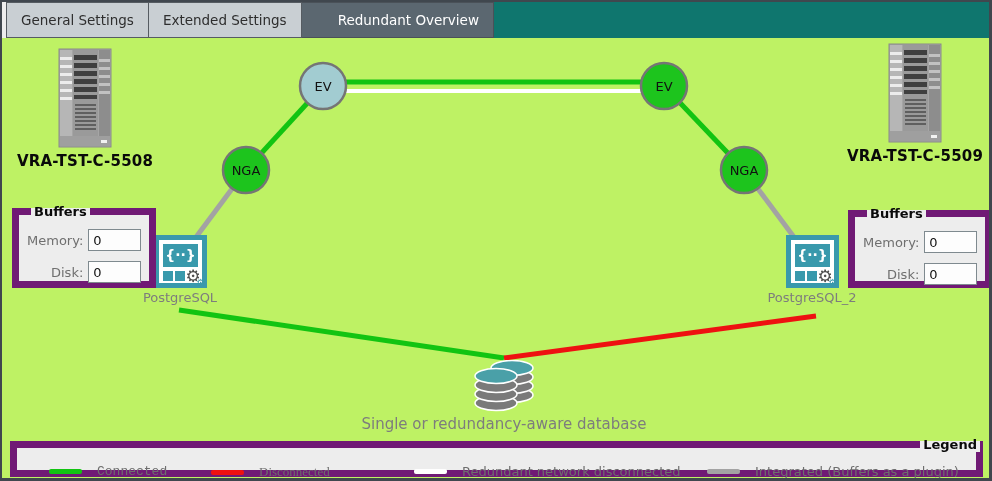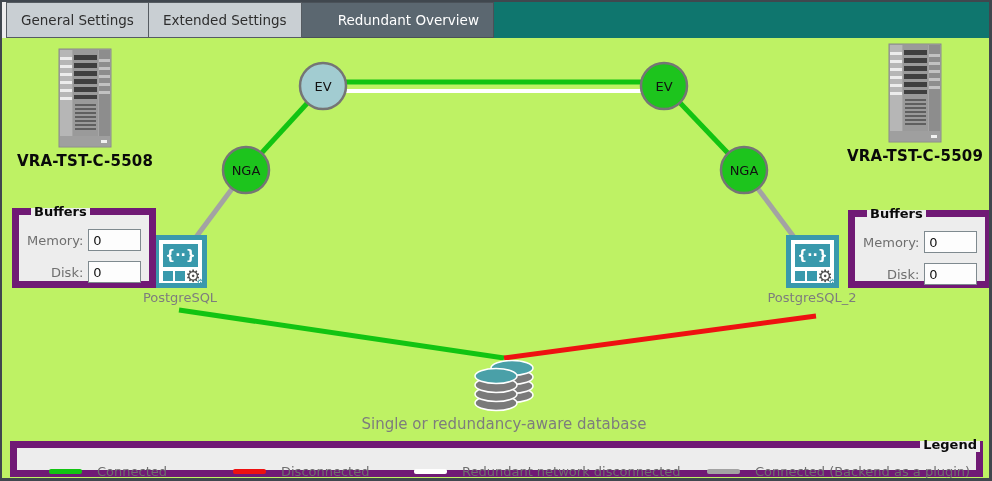--- a/index.html
+++ b/index.html
@@ -257,32 +257,32 @@
         <input class="buf-input" type="text" value="0" style="">
       </div>
       <div class="buf-row">
         <span class="buf-label">Disk:</span>
         <input class="buf-input" type="text" value="0" style="">
       </div>
     </fieldset>
 
     <fieldset class="legend-box">
       <legend>Legend</legend>
-      <div class="legend-item" style="left:32px;">
+      <div class="legend-item" style="left:32px;font-family:Liberation Mono, monospace;">
         <span class="legend-swatch" style="background-color: rgb(18, 196, 18);"></span>
         <span class="legend-text">Connected</span>
       </div>
-      <div class="legend-item" style="left:216px;">
+      <div class="legend-item" style="left:194px;font-family:Liberation Serif, serif;">
         <span class="legend-swatch" style="background-color: rgb(238, 17, 17);"></span>
         <span class="legend-text">Disconnected</span>
       </div>
       <div class="legend-item" style="left:397px;">
         <span class="legend-swatch" style="background-color: rgb(255, 255, 255);"></span>
         <span class="legend-text">Redundant network disconnected</span>
       </div>
       <div class="legend-item" style="left:690px;">
         <span class="legend-swatch" style="background-color: rgb(163, 163, 163);"></span>
-        <span class="legend-text">Connected (Backend as a plugin)</span>
+        <span class="legend-text">Integrated (Buffers as a plugin)</span>
       </div>
     </fieldset>
 
   </div>
 </div>
 
 </body></html>

